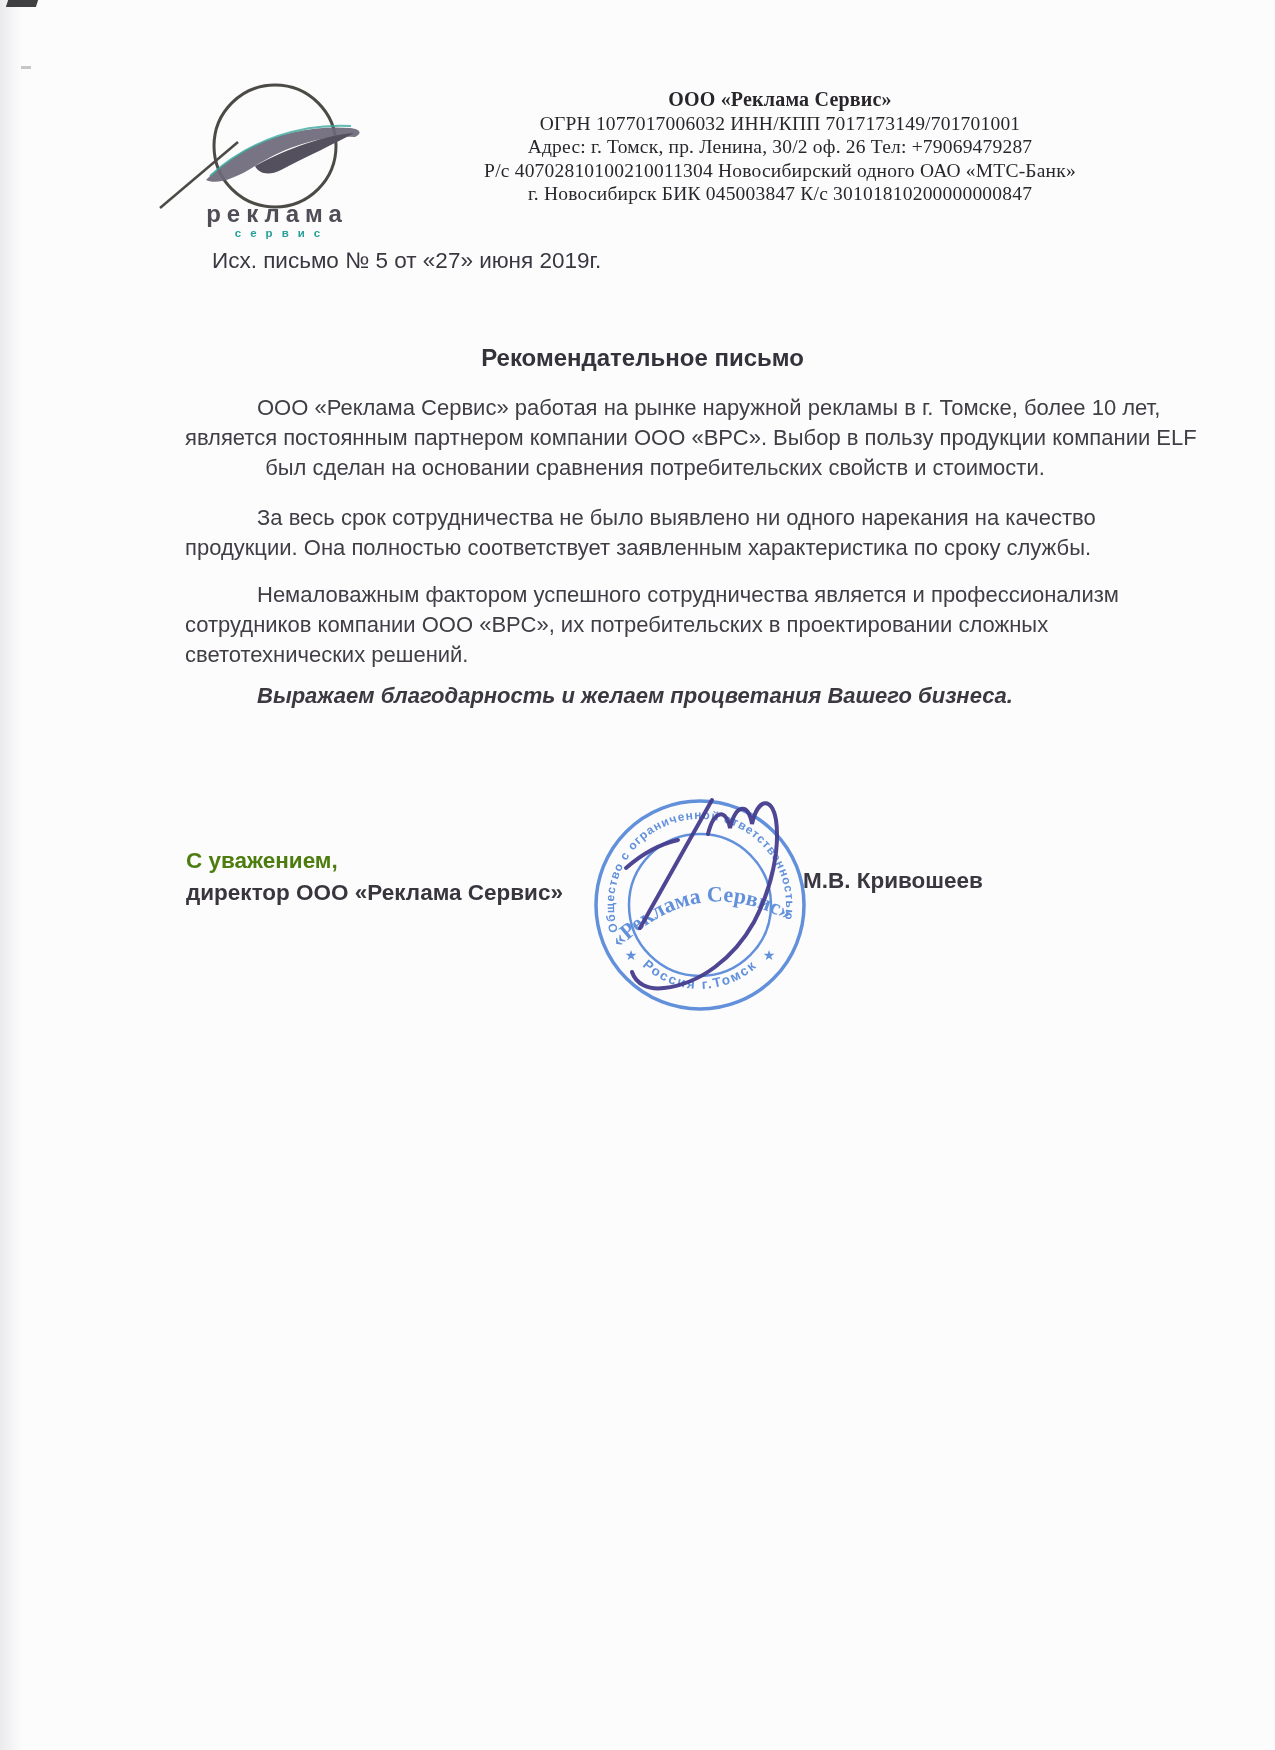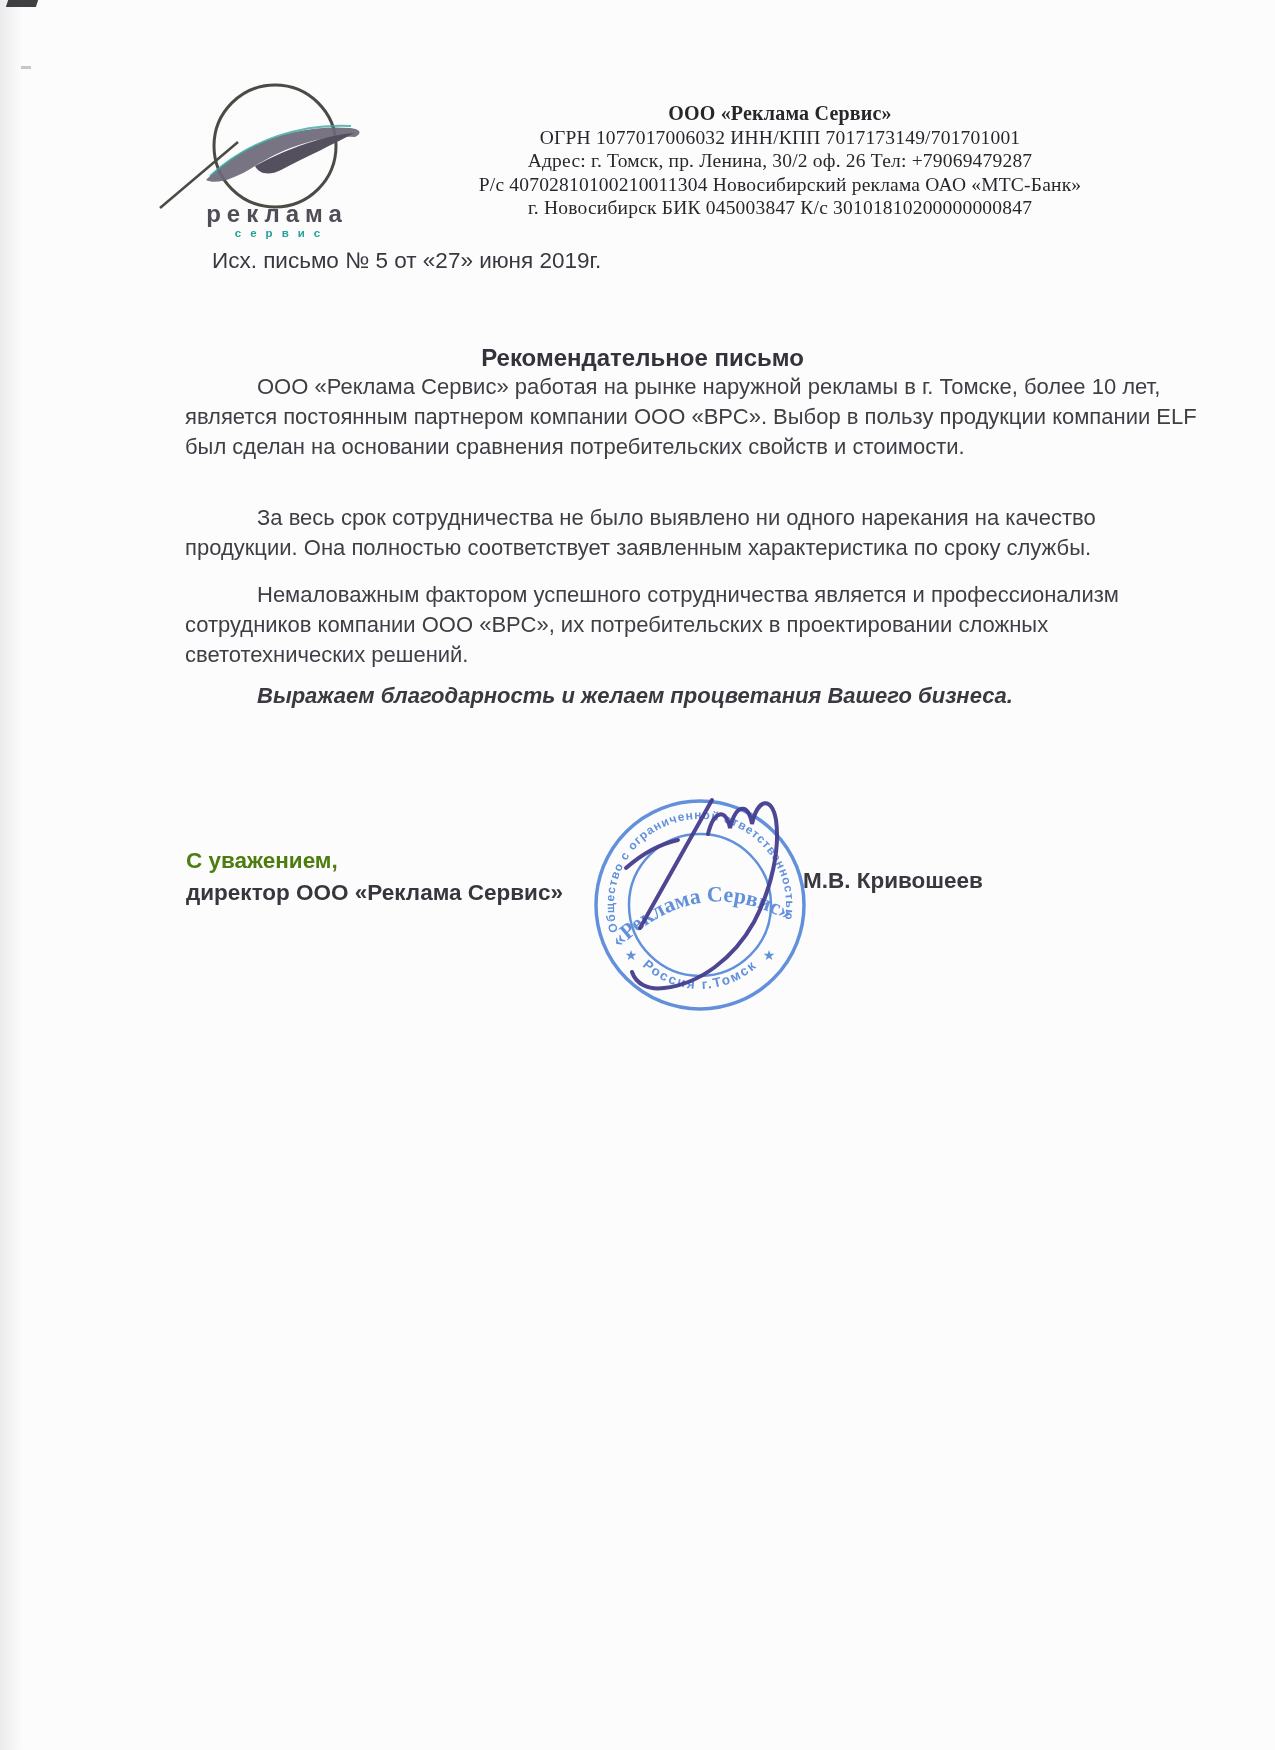--- a/index.html
+++ b/index.html
@@ -15,32 +15,32 @@
   .corner-mark { position:absolute; left:7px; top:0; width:30px; height:7px;
     background:#1f1f22; transform:skewX(-18deg); opacity:.85; }
   .corner-dash { position:absolute; left:21px; top:66px; width:10px; height:3px;
     background:#9a9aa0; opacity:.55; }
 
   
   .logo { position:absolute; left:158px; top:82px; width:230px; height:160px; }
   .company-block {
     position:absolute; left:440px; top:88px; width:680px;
     text-align:center; font-family:"Liberation Serif", serif;
-    font-size:19.5px; line-height:23.5px; color:#28262b; letter-spacing:.2px;margin-top:14px;
+    font-size:19.5px; line-height:23.5px; color:#28262b; letter-spacing:.2px;
   }
   .company-name { font-weight:bold; font-size:20px; }
 
   .ref-line { position:absolute; left:212px; top:248px; font-size:22.5px; color:#3a3740;text-align:center; }
 
   .title { position:absolute; left:185px; top:344px; width:915px;
     text-align:center; font-weight:bold; font-size:24px; color:#34323a; }
 
   .bodycol { position:absolute; left:185px; width:940px; font-size:22px;
     line-height:30px; color:#403d44; }
-  .p1 { top:372px; } .p2 { top:503px; } .p3 { top:580px; }
+  .p1 { top:393px;text-align:center; } .p2 { top:503px; } .p3 { top:580px; }
   .line { white-space:nowrap; }
   .indent { padding-left:72px; }
   .closing { position:absolute; left:185px; top:683px; width:940px;
     padding-left:72px; font-size:22px; font-weight:bold; font-style:italic;
     color:#3b3840; }
 
   .regards  { position:absolute; left:186px; top:848px; font-size:22.5px; font-weight:bold; color:#4d7c0f; }
   .position { position:absolute; left:186px; top:880px; font-size:22.5px; font-weight:bold; color:#38353d; }
   .sig-name { position:absolute; left:755px; top:868px; font-size:22.5px; font-weight:bold; color:#3a3740; z-index:4;margin-left:48px; }
 
@@ -63,21 +63,21 @@
     <path d="M 97,84 C 130,66 168,53 196,51 C 176,62 150,74 123,88 C 111,94 101,92 97,84 Z" fill="#55505e"></path>
     <path d="M 52,94 C 92,57 146,41 193,44" fill="none" stroke="#3aa89e" stroke-width="2" opacity="0.8"></path>
     <text x="119" y="140" text-anchor="middle" font-family="Liberation Sans, sans-serif" font-size="24" font-weight="600" letter-spacing="6" fill="#514d57">реклама</text>
     <text x="124" y="155" text-anchor="middle" font-family="Liberation Sans, sans-serif" font-size="11.5" font-weight="700" letter-spacing="9" fill="#27a098">сервис</text>
   </svg>
 
   <div class="company-block">
     <div class="company-name">ООО «Реклама Сервис»</div>
     <div>ОГРН 1077017006032 ИНН/КПП 7017173149/701701001</div>
     <div>Адрес: г. Томск, пр. Ленина, 30/2 оф. 26 Тел: +79069479287</div>
-    <div>Р/с 40702810100210011304 Новосибирский реклама ОАО «МТС-Банк»</div>
+    <div>Р/с 40702810100210011304 Новосибирский одного ОАО «МТС-Банк»</div>
     <div>г. Новосибирск БИК 045003847 К/с 30101810200000000847</div>
   </div>
 
   <div class="ref-line">Исх. письмо № 5 от «27» июня 2019г.</div>
 
   <div class="title">Рекомендательное письмо</div>
 
   <div class="bodycol p1">
     <div class="line indent">ООО «Реклама Сервис» работая на рынке наружной рекламы в г. Томске, более 10 лет,</div>
     <div class="line">является постоянным партнером компании ООО «ВРС».  Выбор в пользу продукции компании ELF</div>

